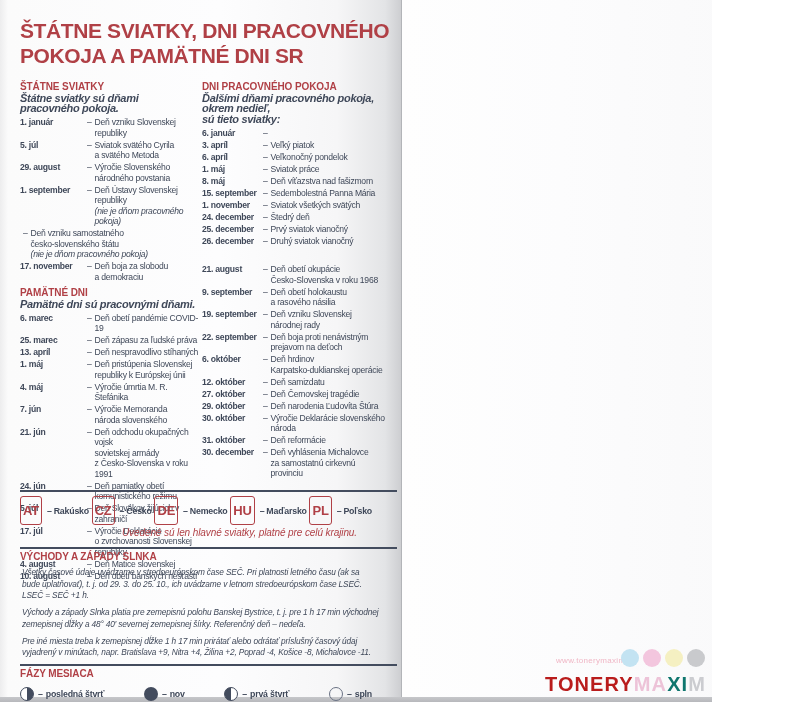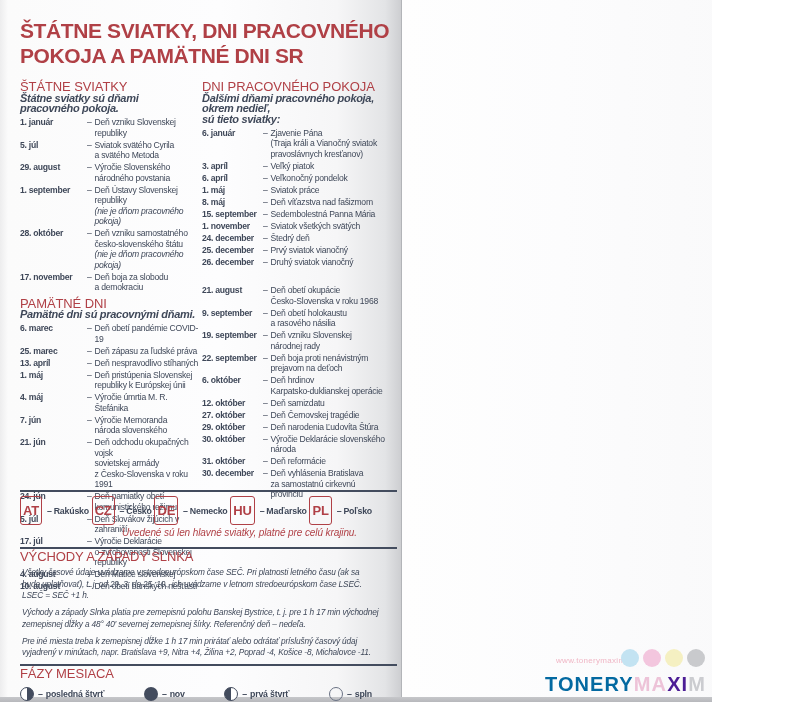--- a/index.html
+++ b/index.html
@@ -8,21 +8,21 @@
   .page-left{position:absolute;left:0;top:0;width:401px;height:697px;
     background:linear-gradient(to right,#ededee 0%,#fbfbfb 2%,#fdfdfe 55%,#f6f6f7 84%,#e3e4e6 96%,#cdced1 100%)}
   .page-right{position:absolute;left:401px;top:0;width:399px;height:697px;border-left:1px solid #b2b4b8;
     background:linear-gradient(to right,#fefefe 0%,#fcfcfd 40%,#f8f8f9 100%)}
   .floor{position:absolute;left:0;top:697px;width:800px;height:5px;
     background:linear-gradient(#c6c7ca,#b7b8bc)}
   .title{position:absolute;left:20px;top:18px;width:370px;color:#b04046;font-weight:700;
     font-size:21px;line-height:25px;letter-spacing:-0.4px;white-space:pre-line}
   .col-l{position:absolute;left:20px;top:82px;width:180px}
   .col-r{position:absolute;left:202px;top:82px;width:196px}
-  .sec-h{color:#b04046;font-size:13px;font-weight:400;line-height:10.7px;letter-spacing:-0.1px}
+  .sec-h{color:#b04046;font-size:10px;font-weight:700;line-height:10.7px;letter-spacing:-0.1px}
   .sec-i{font-size:11px;font-weight:700;font-style:italic;line-height:10.7px;
     white-space:pre-line;margin-bottom:3px;letter-spacing:-0.3px}
   .row{display:flex;margin-bottom:1.5px;font-size:8.6px;line-height:10.5px;letter-spacing:-0.25px}
   .d{font-weight:700;text-align:left;flex:none}
   .col-l .d{width:64px}
   .col-r .d{width:58px}
   .sep{margin:0 3px;flex:none}
   .tw{display:flex;flex-direction:column}
   .t{white-space:pre-line}
   .n{font-style:italic;white-space:pre-line}
@@ -48,21 +48,21 @@
   .moon-new{width:14px;height:14px;background:#434c5e}
   .moon-first{border:1.5px solid #434c5e;background:linear-gradient(90deg,#434c5e 50%,#ffffff 50%)}
   .moon-full{border:1.2px solid #6a7284;background:transparent}
   .wm{position:absolute;right:6px;bottom:7px;width:176px;height:46px}
   .wm-url{position:absolute;left:26px;top:7px;font-size:8px;color:#f0b6c5;letter-spacing:0.3px}
   .wm-dots{position:absolute;right:1px;top:0;display:flex;gap:4px}
   .wm-dot{width:18px;height:18px;border-radius:50%}
   .dot-c{background:#c3e3f2}.dot-m{background:#f3c6de}.dot-y{background:#f5f0c2}.dot-k{background:#c9cacd}
   .wm-brand{position:absolute;right:0;bottom:0;font-size:20px;font-weight:700;
     letter-spacing:1.1px;line-height:21px;white-space:nowrap}
-  .b-gray{color:#0369a1}.b-ma{color:#edc3d8}.b-xi{color:#4c1d95}.b-k{color:#cbccd0}
+  .b-gray{color:#b91c1c}.b-ma{color:#edc3d8}.b-xi{color:#0f766e}.b-k{color:#cbccd0}
 </style>
 </head>
 <body>
 
 <div class="stage">
   <div class="page-left"></div>
   <div class="page-right"></div>
   <div class="floor"></div>
 
   <div class="title">ŠTÁTNE SVIATKY, DNI PRACOVNÉHO
@@ -97,21 +97,20 @@
       </div>
     <div class="row">
         <span class="d">1. september</span>
         <span class="sep">–</span>
         <span class="tw">
           <span class="t">Deň Ústavy Slovenskej republiky</span>
           <span class="n">(nie je dňom pracovného pokoja)</span>
         </span>
       </div>
     <div class="row">
-        <span class="d">28. október</span>
         <span class="sep">–</span>
         <span class="tw">
           <span class="t">Deň vzniku samostatného
 česko-slovenského štátu</span>
           <span class="n">(nie je dňom pracovného pokoja)</span>
         </span>
       </div>
     <div class="row">
         <span class="d">17. november</span>
         <span class="sep">–</span>
@@ -218,25 +217,20 @@
   </div>
 
   <div class="col-r">
     <div class="sec-h">DNI PRACOVNÉHO POKOJA</div>
     <div class="sec-i">Ďalšími dňami pracovného pokoja, okrem nedieľ,
 sú tieto sviatky:</div>
 
     <div class="row">
         <span class="d">6. január</span>
         <span class="sep">–</span>
-        <span class="tw">
-          <span class="t">Zjavenie Pána
-(Traja králi a Vianočný sviatok
-pravoslávnych kresťanov)</span>
-        </span>
       </div>
     <div class="row">
         <span class="d">3. apríl</span>
         <span class="sep">–</span>
         <span class="tw">
           <span class="t">Veľký piatok</span>
         </span>
       </div>
     <div class="row">
         <span class="d">6. apríl</span>
@@ -369,21 +363,21 @@
           <span class="d">31. október</span>
           <span class="sep">–</span>
           <span class="tw">
             <span class="t">Deň reformácie</span>
           </span>
         </div>
       <div class="row">
           <span class="d">30. december</span>
           <span class="sep">–</span>
           <span class="tw">
-            <span class="t">Deň vyhlásenia Bratislava
+            <span class="t">Deň vyhlásenia Michalovce
 za samostatnú cirkevnú
 provinciu</span>
           </span>
         </div>
     </div>
   </div>
 
   <div class="bottom">
     <div class="hr"></div>
     <div class="codes">

